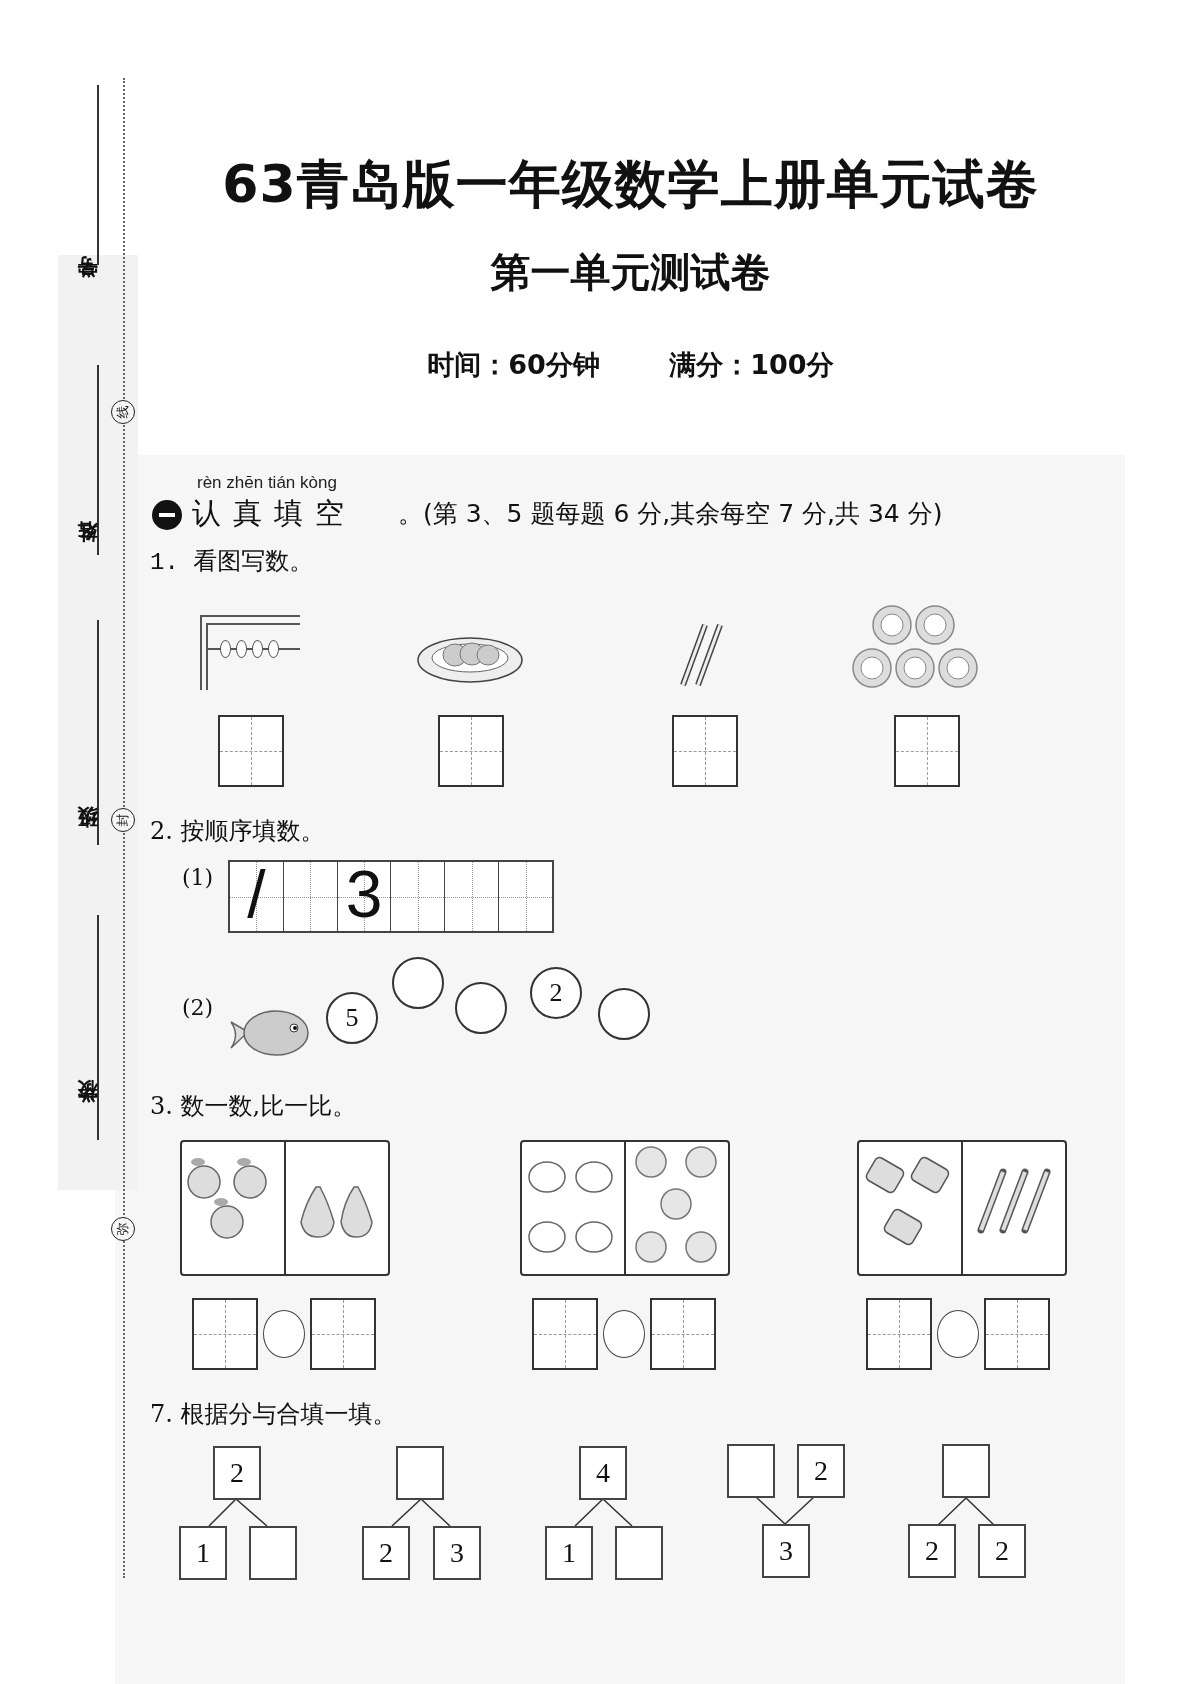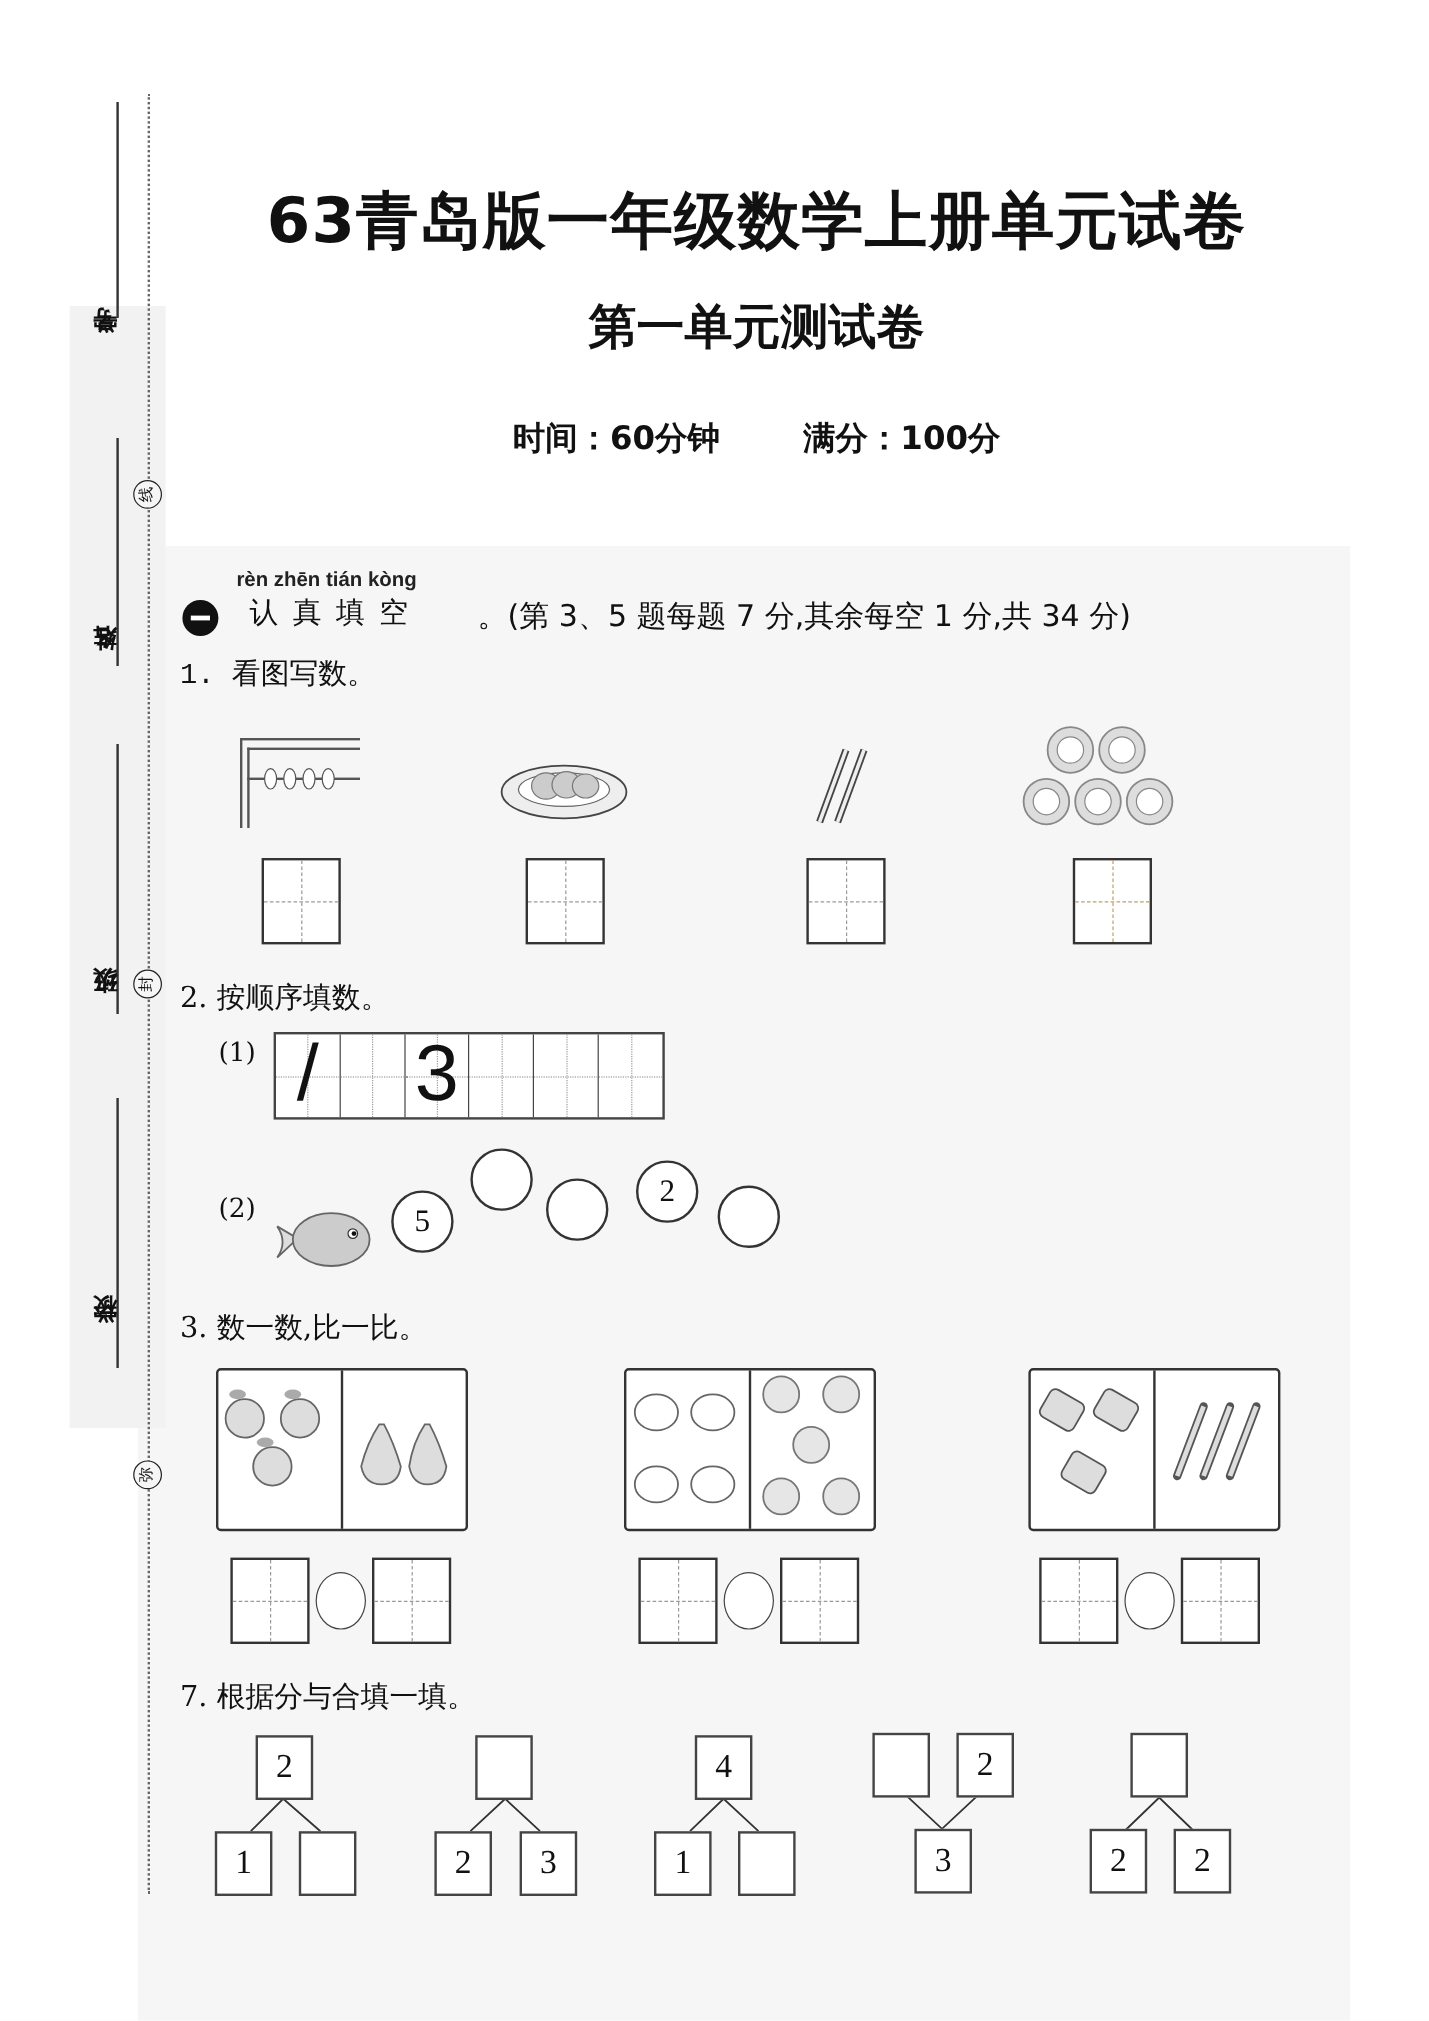--- a/index.html
+++ b/index.html
@@ -17,24 +17,24 @@
   .t1 { top:150px; font-size:52px; left:35px; letter-spacing:1px; }
   .t2 { top:245px; font-size:40px; left:35px; }
   .t3 { top:347px; font-size:27px; left:35px; }
   .t3 span { margin:0 30px;text-align:right; }
 
   
   .dotline { position:absolute; left:123px; top:78px; height:1500px; border-left:2px dotted #666; }
   .vline { position:absolute; width:2px; background:#333; left:97px; }
   .vlabel { position:absolute; left:73px; font-size:20px; font-weight:bold; writing-mode:vertical-rl; transform:rotate(180deg); letter-spacing:2px; }
   .seal { position:absolute; left:111px; width:22px; height:22px; border:1.5px solid #222; border-radius:50%; font-size:13px; text-align:center; line-height:22px; background:#f6f6f6; transform:rotate(-90deg); }
-  .pinyin { position:absolute; left:197px; top:473px; font-size:17px; color:#222; font-family:"Liberation Sans", sans-serif;font-weight:bold; }
+  .pinyin { position:absolute; left:197px; top:473px; font-size:17px; color:#222; font-family:"Liberation Sans", sans-serif; }
   .sec-badge { position:absolute; left:152px; top:500px; width:30px; height:30px; border-radius:50%; background:#111; }
   .sec-badge::after { content:""; position:absolute; left:7px; top:13px; width:16px; height:4px; background:#fff; }
-  .sec-title { position:absolute; left:208px; top:494px; font-size:24px; letter-spacing:12px; }
+  .sec-title { position:absolute; left:192px; top:494px; font-size:29px; letter-spacing:12px; }
   .sec-note { position:absolute; left:398px; top:497px; font-size:25px; }
 
   .q { position:absolute; font-size:24px; font-family:"DejaVu Serif", serif; }
 
   .box { position:absolute; border:2px solid #333; background:#fff; box-sizing:border-box; }
   .box .dv { position:absolute; left:50%; top:0; bottom:0; border-left:1.5px dashed #999; }
   .box .dh { position:absolute; top:50%; left:0; right:0; border-top:1.5px dashed #999; }
 
   .seq-grid { position:absolute; left:228px; top:860px; width:326px; height:73px; border:2px solid #444; display:flex; box-sizing:border-box; background:#fff; }
   .seq-cell { flex:1; border-right:1.5px solid #444; position:relative; }
@@ -81,21 +81,21 @@
 <div class="vlabel" style="top:840px;">班级</div>
 <div class="vline" style="top:915px;height:225px;"></div>
 <div class="vlabel" style="top:1115px;">学校</div>
 <div class="seal" style="top:400px;">线</div>
 <div class="seal" style="top:808px;">封</div>
 <div class="seal" style="top:1217px;">弥</div>
 
 <div class="pinyin">rèn zhēn tián kòng</div>
 <div class="sec-badge"></div>
 <div class="sec-title">认真填空</div>
-<div class="sec-note">。(第 3、5 题每题 7 分,其余每空 1 分,共 34 分)</div>
+<div class="sec-note">。(第 3、5 题每题 6 分,其余每空 7 分,共 34 分)</div>
 
 <div class="q" style="left:150px;top:545px;font-family:Liberation Mono, monospace;">1. 看图写数。</div>
 
 <div class="abacus">
   <div style="position:absolute;left:0;top:0;width:2px;height:75px;background:#555;"></div>
   <div style="position:absolute;left:6px;top:8px;width:2px;height:67px;background:#555;"></div>
   <div style="position:absolute;left:0;top:0;width:100px;height:2px;background:#555;"></div>
   <div style="position:absolute;left:6px;top:8px;width:94px;height:2px;background:#555;"></div>
   <div style="position:absolute;left:6px;top:33px;width:94px;height:1.5px;background:#555;"></div>
   <div class="bead" style="left:20px;"></div>

